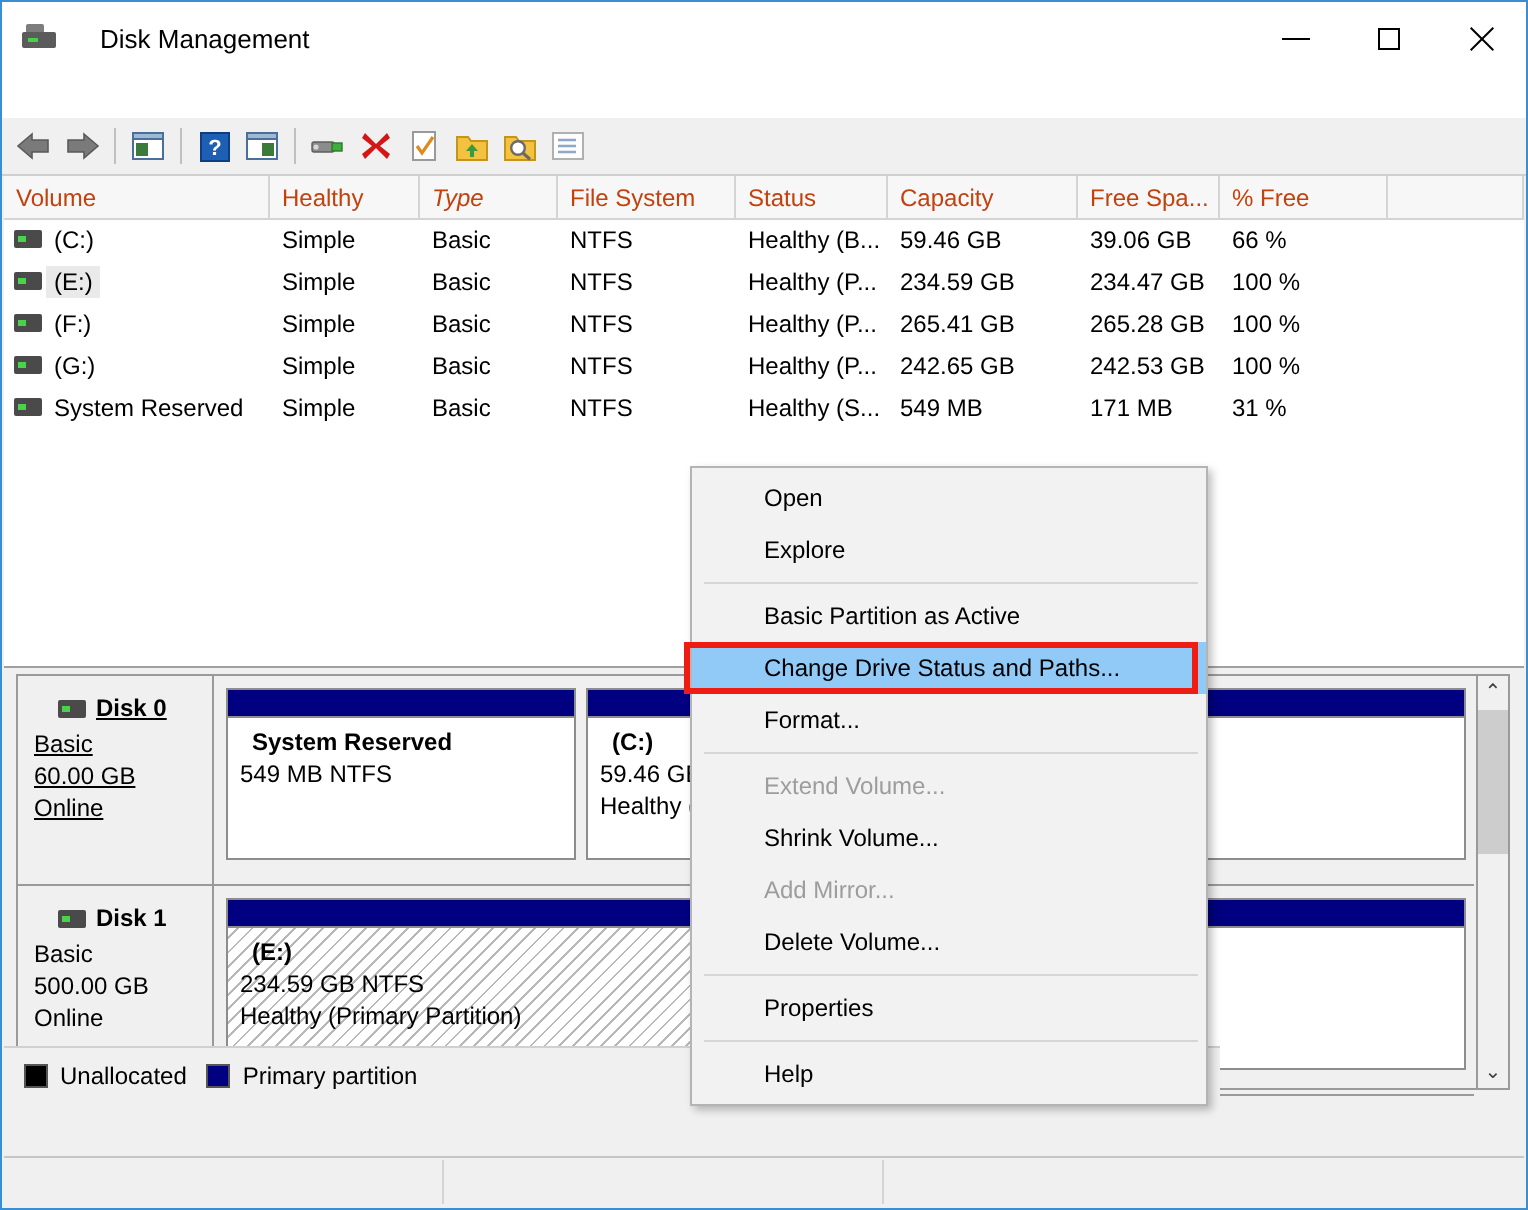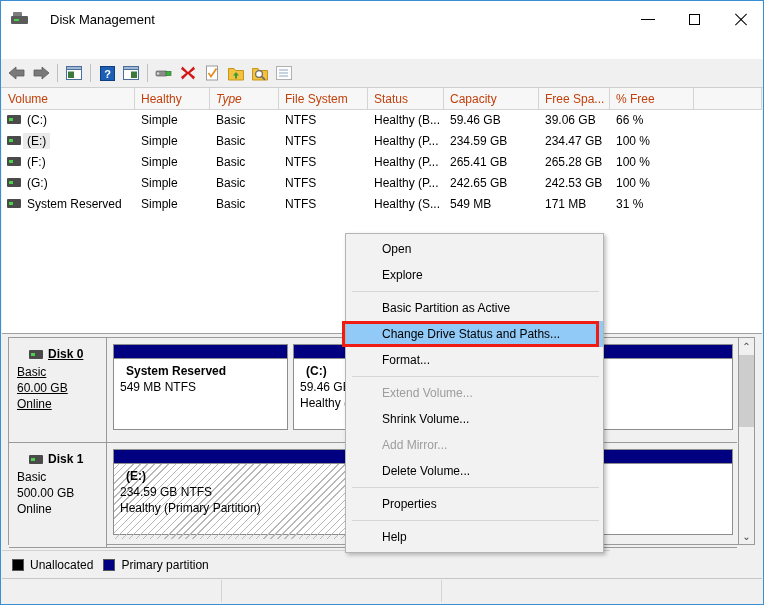--- a/index.html
+++ b/index.html
@@ -266,21 +266,21 @@
   #sb-thumb {
     position: absolute;
     left: 0; top: 17px;
     width: 15px; height: 72px;
     background: #cdcdcd;
   }
   #sb-down { position: absolute; left: 0; bottom: 0; }
 
   
   #legend {
-    position: absolute; left: 1px; top: 549px;
+    position: absolute; left: 1px; top: 522px;
     width: 608px; height: 28px;
     background: #f0f0f0;
     display: flex; align-items: center;
     border-top: 1px solid #d0d0d0;
   }
   .legend-item {
     display: flex; align-items: center;
     margin-left: 10px;
     font-size: 12px;
   }

